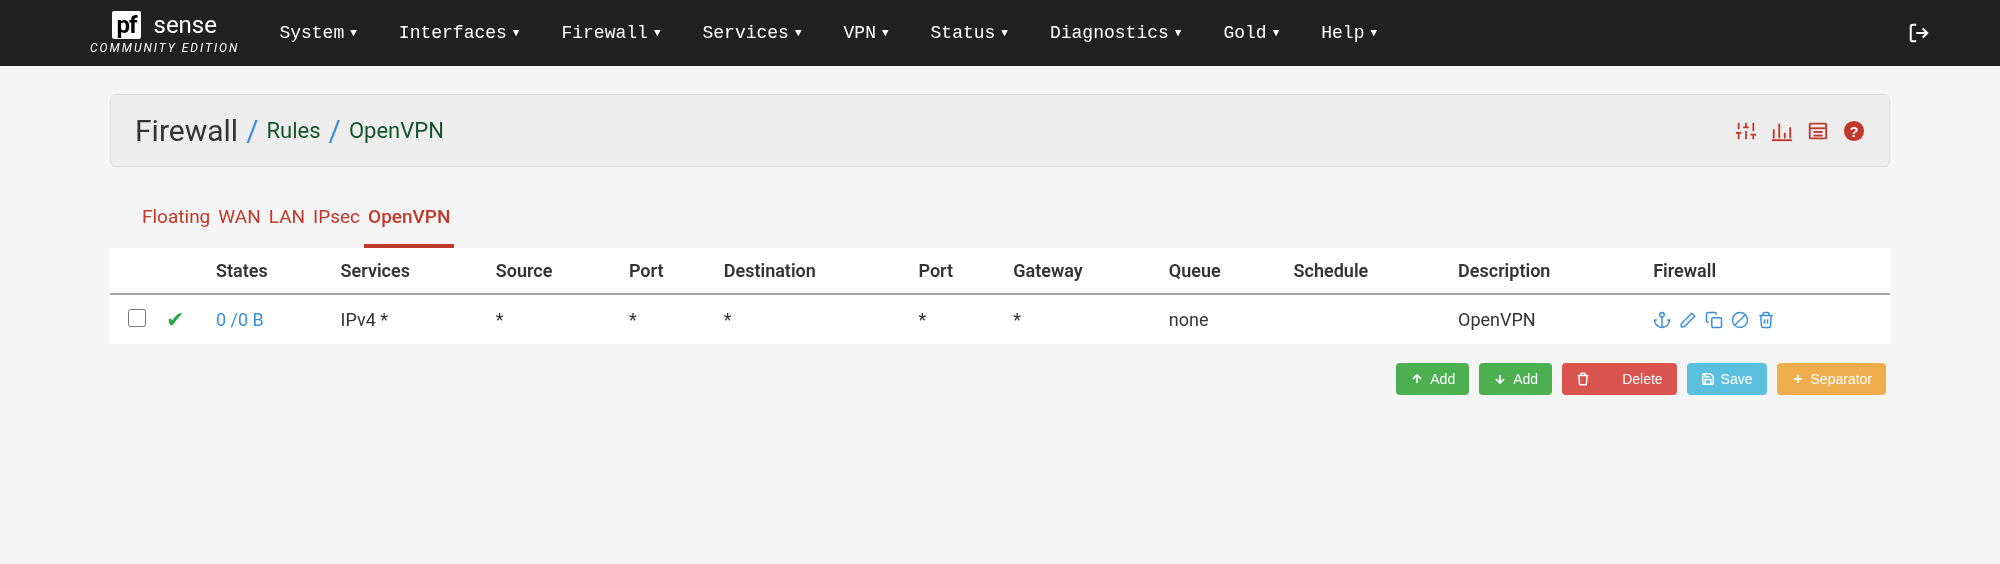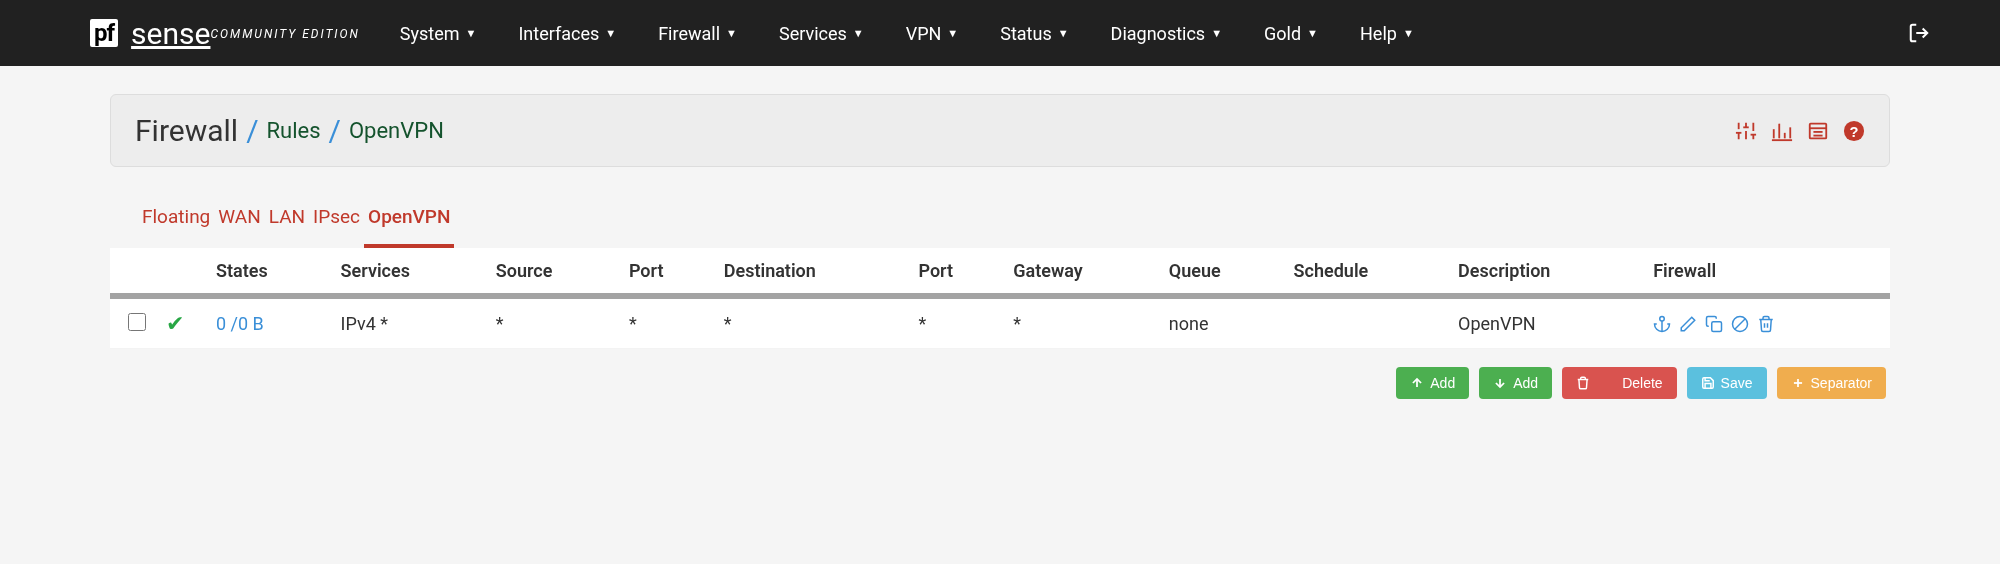--- a/index.html
+++ b/index.html
@@ -1,39 +1,39 @@
 <!DOCTYPE html>
 <html><head>
 <meta charset="utf-8">
 <style>
 * { margin: 0; padding: 0; box-sizing: border-box; }
 body { font-family: -apple-system, BlinkMacSystemFont, "Segoe UI", Roboto, "Helvetica Neue", Arial, sans-serif; background: #f5f5f5; font-size: 18px; color: #333; }
 .navbar { background: #212121; height: 66px; display: flex; align-items: center; padding: 0 30px 0 90px; }
-.logo-box { display: flex; flex-direction: row; align-items: center; margin-right: 40px; }
+.logo-box { display: flex; flex-direction: column; align-items: center; margin-right: 40px; }
 .logo-main { display: flex; align-items: center; }
 .logo-pf { background: #fff; color: #000; font-weight: 700; font-size: 24px; padding: 0 4px; border-radius: 2px; letter-spacing: -1px;}
-.logo-sense { color: #fff; font-weight: 400; font-size: 30px; letter-spacing: 0px; margin-left: 13px; text-decoration: underline;}
+.logo-sense { color: #fff; font-weight: 400; font-size: 24px; letter-spacing: 0px; margin-left: 13px;}
 .logo-sub { color: #fff; font-size: 12px; letter-spacing: 2px; margin-top: 2px; font-style: italic; }
-.nav-items { display: flex; flex: 1; }
+.nav-items { display: flex; flex: 1; font-family: Liberation Mono, monospace; }
 .nav-item { color: #fff; margin-right: 42px; font-size: 18px; cursor: pointer; display: flex; align-items: center; }
 .caret { margin-left: 6px; font-size: 11px; }
 .nav-logout { color: #fff; font-size: 22px; margin-left: auto; cursor: pointer; padding-right: 40px;}
 .container { max-width: 1820px; margin: 0 auto; padding: 0 20px; }
 .breadcrumb-panel { background: #ededed; border: 1px solid #ddd; border-radius: 6px; margin: 28px 0 0; padding: 18px 24px; display: flex; align-items: center; }
 .bc-root { font-size: 30px; color: #333; font-weight: 400;}
 .bc-sep { font-size: 30px; color: #3a8fd8; margin: 0 8px; }
 .bc-link { font-size: 22px; color: #14532d; cursor: pointer; }
 .bc-icons { margin-left: auto; display: flex; gap: 14px; }
 .bc-icon { color: #c0392b; cursor: pointer; font-size: 22px; display:flex; align-items:center;}
 .tabs { display: flex; margin: 28px 0 0 28px; }
 .tab { color: #c0392b; font-size: 19px; padding: 10px 4px 16px; cursor: pointer; }
 .tab.active { border-bottom: 4px solid #c0392b; font-weight: 500;}
 .panel-header { background: #424242; color: #fff; font-size: 20px; font-weight: 600; padding: 10px 18px; border-radius: 4px 4px 0 0; margin-top: 24px;}
 .rules-table { width: 100%; border-collapse: collapse; background: #fff; }
-.rules-table th { text-align: left; font-weight: 600; font-size: 18px; padding: 12px 10px; border-bottom: 6px solid #a3a3a3;}
+.rules-table th { text-align: left; font-weight: 600; font-size: 18px; padding: 12px 10px; border-bottom: 2px solid #a3a3a3;}
 .rules-table td { padding: 12px 10px; font-size: 18px; border-bottom: 1px solid #f3f3f3; vertical-align: middle;}
 .rules-table td.first, .rules-table th.first { padding-left: 18px; width:44px;}
 .chk { width: 18px; height: 18px; }
 .check-icon { color: #28a745; font-size: 22px; }
 .states-link { color: #3a8fd8; cursor: pointer; }
 .action-icons { display: flex; gap: 8px; color: #3a8fd8; font-size: 20px;}
 .action-icons span { cursor: pointer; }
 .btn-row { display: flex; gap: 10px; justify-content: flex-end; margin: 18px 0 20px; padding-right:4px;}
 .btn { display: inline-flex; align-items: center; gap: 6px; padding: 8px 14px; color: #fff; border-radius: 4px; font-size: 14px; cursor: pointer; border:none;}
 .btn-green { background: #4caf50; }

